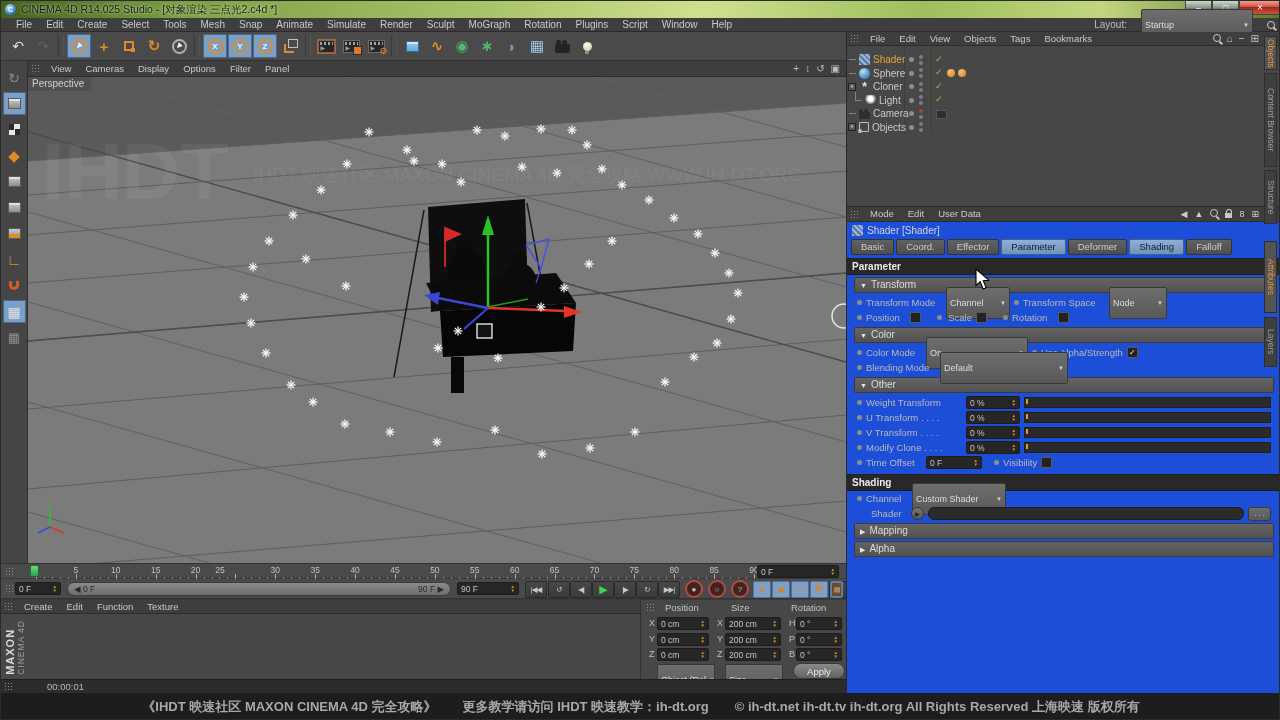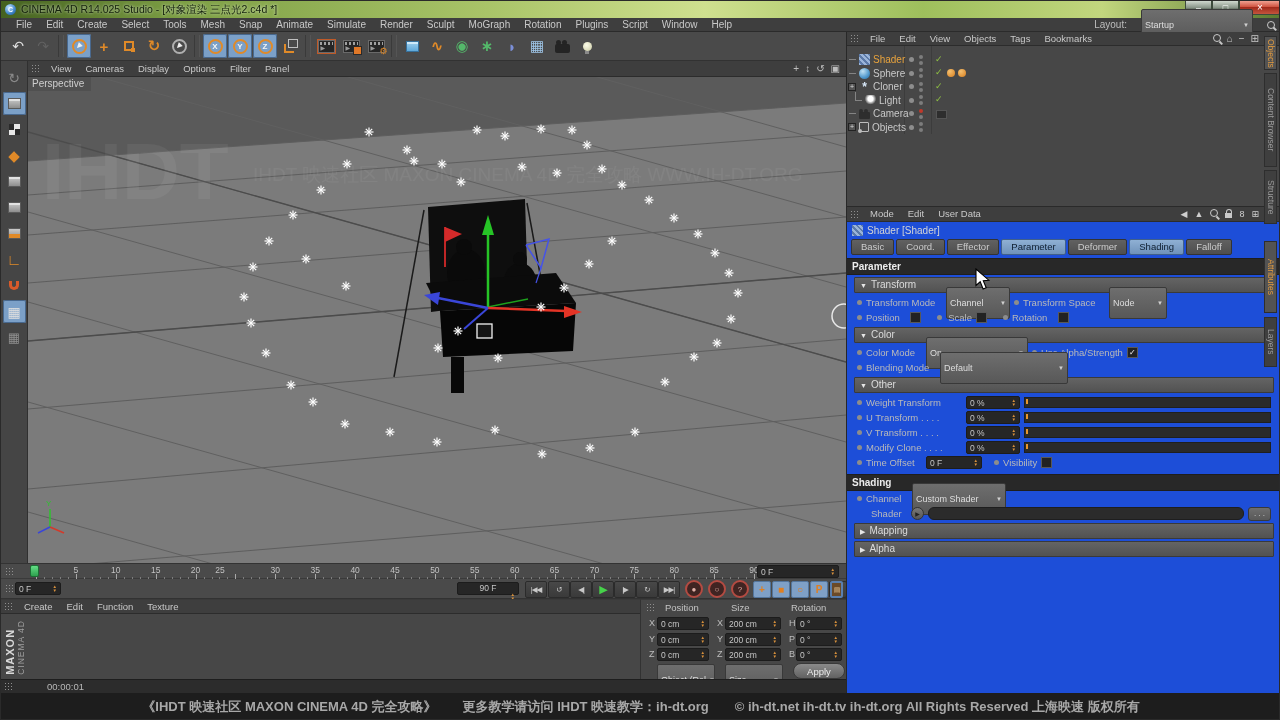--- a/index.html
+++ b/index.html
@@ -860,21 +860,25 @@
 
   <div class="transport abs" id="transport">
       <span class="grip" style="position: absolute; left: 1px; top: 5px;"></span>
       <div class="chip" style="position: absolute; left: 14px; top: 3px; width: 46px;">
         <span class="v">0 F</span>
         <span class="spin">
           <span>▲</span>
           <span>▼</span>
         </span>
       </div>
-      <div class="chip" style="position: absolute; left: 456px; top: 3px; width: 62px; flex-direction: column;">
+      <div class="rangebar" style="left: 66px; top: 3px; width: 384px; height: 14px;">
+        <span>◀ 0 F</span>
+        <span>90 F ▶</span>
+      </div>
+      <div class="chip" style="position: absolute; left: 456px; top: 3px; width: 62px;">
         <span class="v">90 F</span>
         <span class="spin">
           <span>▲</span>
           <span>▼</span>
         </span>
       </div>
       <div class="pbtn" style="left: 524px; top: 2px; width: 22px;">|◀◀</div>
       <div class="pbtn" style="left: 547px; top: 2px; width: 22px;">↺</div>
       <div class="pbtn" style="left: 569px; top: 2px; width: 22px;">◀|</div>
       <div class="pbtn play" style="left: 591px; top: 2px; width: 22px;">▶</div>

